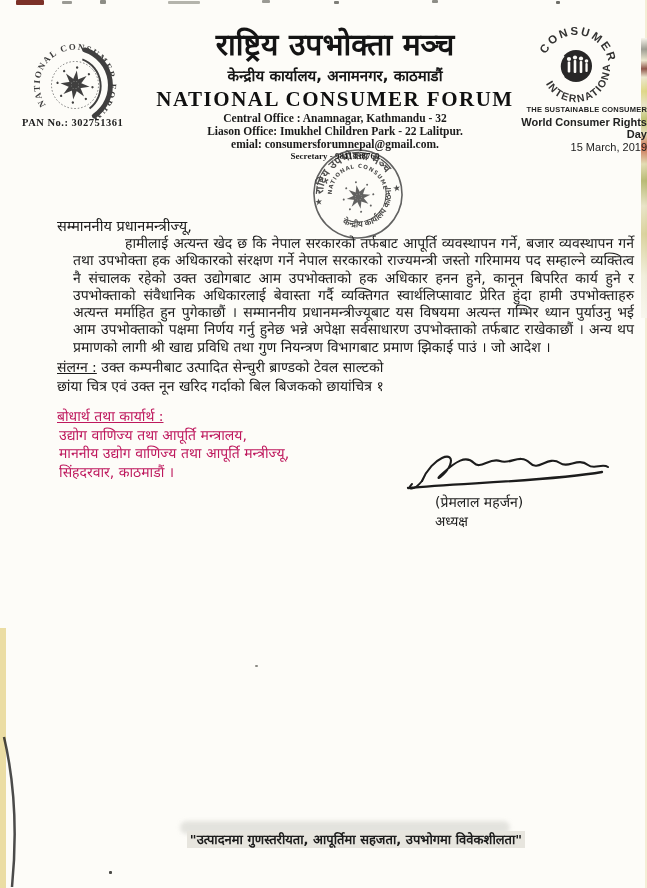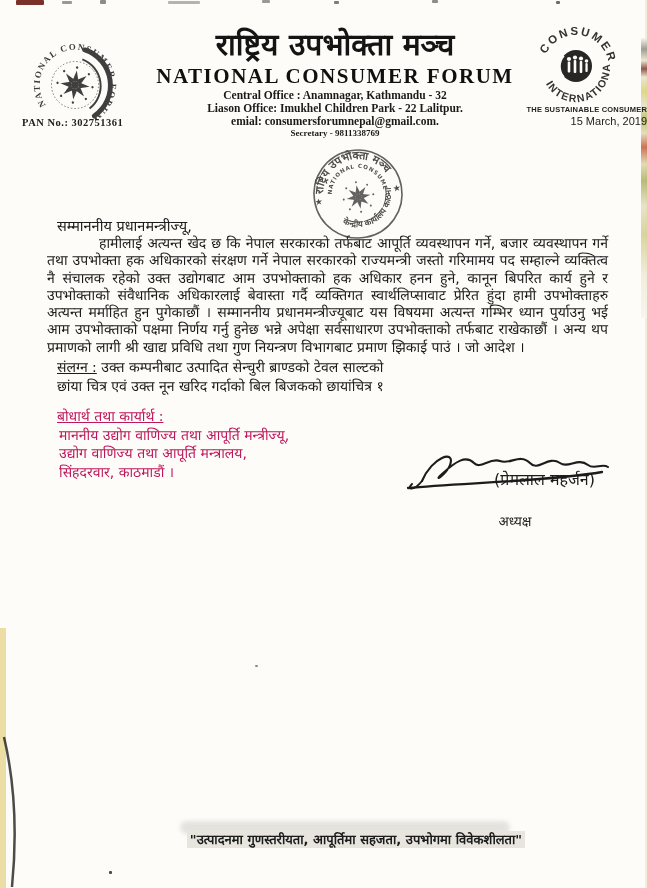--- a/index.html
+++ b/index.html
@@ -31,30 +31,30 @@
     line-height:13px;color:#1a1a1a;}
   .en-line-sm{font-family:"Liberation Serif",serif;font-weight:bold;font-size:9px;
     line-height:10.5px;color:#1a1a1a;}
   .right-logo-text{position:absolute;left:505px;top:105px;width:142px;text-align:right;
     font-family:"Liberation Sans",sans-serif;color:#222;}
   .ci-tagline{font-size:7.5px;font-weight:bold;letter-spacing:.2px;}
   .ci-event{font-size:11px;font-weight:bold;margin-top:2px;}
   .ci-date{font-size:11px;font-weight:normal;margin-top:1px;}
   
   .salutation{position:absolute;left:57px;top:215px;font-size:14.5px;color:#1b1b1b;}
-  .body-par{position:absolute;left:47px;top:235px;width:561px;font-size:14px;
+  .body-par{position:absolute;left:73px;top:235px;width:561px;font-size:14px;
     line-height:17.3px;text-align:justify;text-indent:52px;color:#1b1b1b;}
   .attach{position:absolute;left:57px;top:358px;font-size:14px;line-height:19px;color:#1b1b1b;}
   .attach .lbl{text-decoration:underline;}
   .attach .line2{}
   .ccblock{position:absolute;left:57px;top:407px;font-size:14px;line-height:18.5px;color:#be185d;}
   .ccblock .lbl{text-decoration:underline;}
   .ccblock .cc-line{margin-left:2px;}
-  .sig-name{position:absolute;left:435px;top:468px;width:160px;text-align:right;font-size:16px;color:#1b1b1b;}
-  .sig-title{position:absolute;left:435px;top:512px;width:160px;text-align:center;font-size:13.5px;color:#1b1b1b;}
+  .sig-name{position:absolute;left:435px;top:492px;width:160px;text-align:left;font-size:14px;color:#1b1b1b;}
+  .sig-title{position:absolute;left:435px;top:512px;width:160px;text-align:left;font-size:13.5px;color:#1b1b1b;}
   .footer{position:absolute;left:176px;top:830px;width:360px;text-align:center;
     font-size:13px;font-weight:bold;color:#1b1b1b;}
   .footer span{background:#e7e5de;padding:1px 3px;}
   svg text{fill:#222;}
 </style>
 </head>
 <body>
 
 <div class="page">
 
@@ -107,20 +107,21 @@
           <circle cx="-12.7" cy="12.7" r="1.2"></circle>
         <circle cx="-18" cy="0" r="1.2"></circle>
           <circle cx="-12.7" cy="-12.7" r="1.2"></circle>
       </g>
     </g>
   </svg>
   <div class="pan">PAN No.: 302751361</div>
 
   <div class="header-center">
     <div class="np-title">राष्ट्रिय उपभोक्ता मञ्च</div>
+    <div class="np-office">केन्द्रीय कार्यालय, अनामनगर, काठमाडौं</div>
     <div class="en-name">NATIONAL CONSUMER FORUM</div>
     <div class="en-line">Central Office : Anamnagar, Kathmandu - 32</div>
     <div class="en-line">Liason Office: Imukhel Children Park - 22 Lalitpur.</div>
     <div class="en-line">emial: consumersforumnepal@gmail.com.</div>
     <div class="en-line-sm">Secretary - 9811338769</div>
   </div>
 
   <svg class="abs" style="left:524px;top:22px;" width="104" height="86" viewBox="0 0 104 86">
     <defs>
       <path id="ci-top" d="M52,46 m-33,0 a33,33 0 1,1 66,0"></path>
@@ -146,20 +147,21 @@
           <circle cx="57" cy="36.5" r="2.1"></circle>
             <rect x="55.7" y="39" width="2.6" height="12" rx="1"></rect>
           <circle cx="62.5" cy="39" r="1.8"></circle>
             <rect x="61.4" y="41" width="2.3" height="9" rx="1"></rect>
         </g>
       </g>
     </g>
   </svg>
   <div class="right-logo-text">
     <div class="ci-tagline">THE SUSTAINABLE CONSUMER</div>
+    <div class="ci-event">World Consumer Rights Day</div>
     <div class="ci-date">15 March, 2019</div>
   </div>
 
   <svg class="abs" style="left:280px;top:142px;" width="156" height="104" viewBox="0 0 156 104">
     <defs>
       <path id="st-top" d="M78,52 m-35,0 a35,35 0 1,1 70,0"></path>
       <path id="st-mid" d="M78,52 m-26,0 a26,26 0 1,1 52,0"></path>
       <path id="st-bot" d="M78,52 m-33,0 a33,33 0 1,0 66,0"></path>
     </defs>
     <g transform="rotate(-10 78 52)" opacity="0.8" fill="#3c3c3c">
@@ -205,22 +207,22 @@
   <div class="attach">
     <div>
       <span class="lbl">संलग्न :</span>
       <span>उक्त कम्पनीबाट उत्पादित सेन्चुरी ब्राण्डको टेवल साल्टको</span>
     </div>
     <div class="line2">छांया चित्र एवं उक्त नून खरिद गर्दाको बिल बिजकको छायांचित्र १</div>
   </div>
 
   <div class="ccblock">
     <div class="lbl">बोधार्थ तथा कार्यार्थ :</div>
+    <div class="cc-line">उद्योग वाणिज्य तथा आपूर्ति मन्त्रालय,</div>
     <div class="cc-line">माननीय उद्योग वाणिज्य तथा आपूर्ति मन्त्रीज्यू,</div>
-    <div class="cc-line">उद्योग वाणिज्य तथा आपूर्ति मन्त्रालय,</div>
     <div class="cc-line">सिंहदरवार, काठमाडौं ।</div>
   </div>
 
   <svg class="abs" style="left:402px;top:443px;" width="212" height="52" viewBox="0 0 212 52">
     <g fill="none" stroke="#1c1c1c" stroke-linecap="round">
       <path d="M20,38 C30,14 54,6 48,22 C44,32 30,40 40,31 C54,18 64,12 72,20 C78,27 88,14 98,18 C108,22 118,10 128,20 C136,29 146,12 158,20 C166,26 176,14 186,22 C192,27 200,20 206,24" stroke-width="2.1"></path>
       <path d="M6,45 C60,40 150,38 200,29" stroke-width="2.3"></path>
       <path d="M20,38 C12,48 4,47 10,41" stroke-width="2"></path>
     </g>
   </svg>

